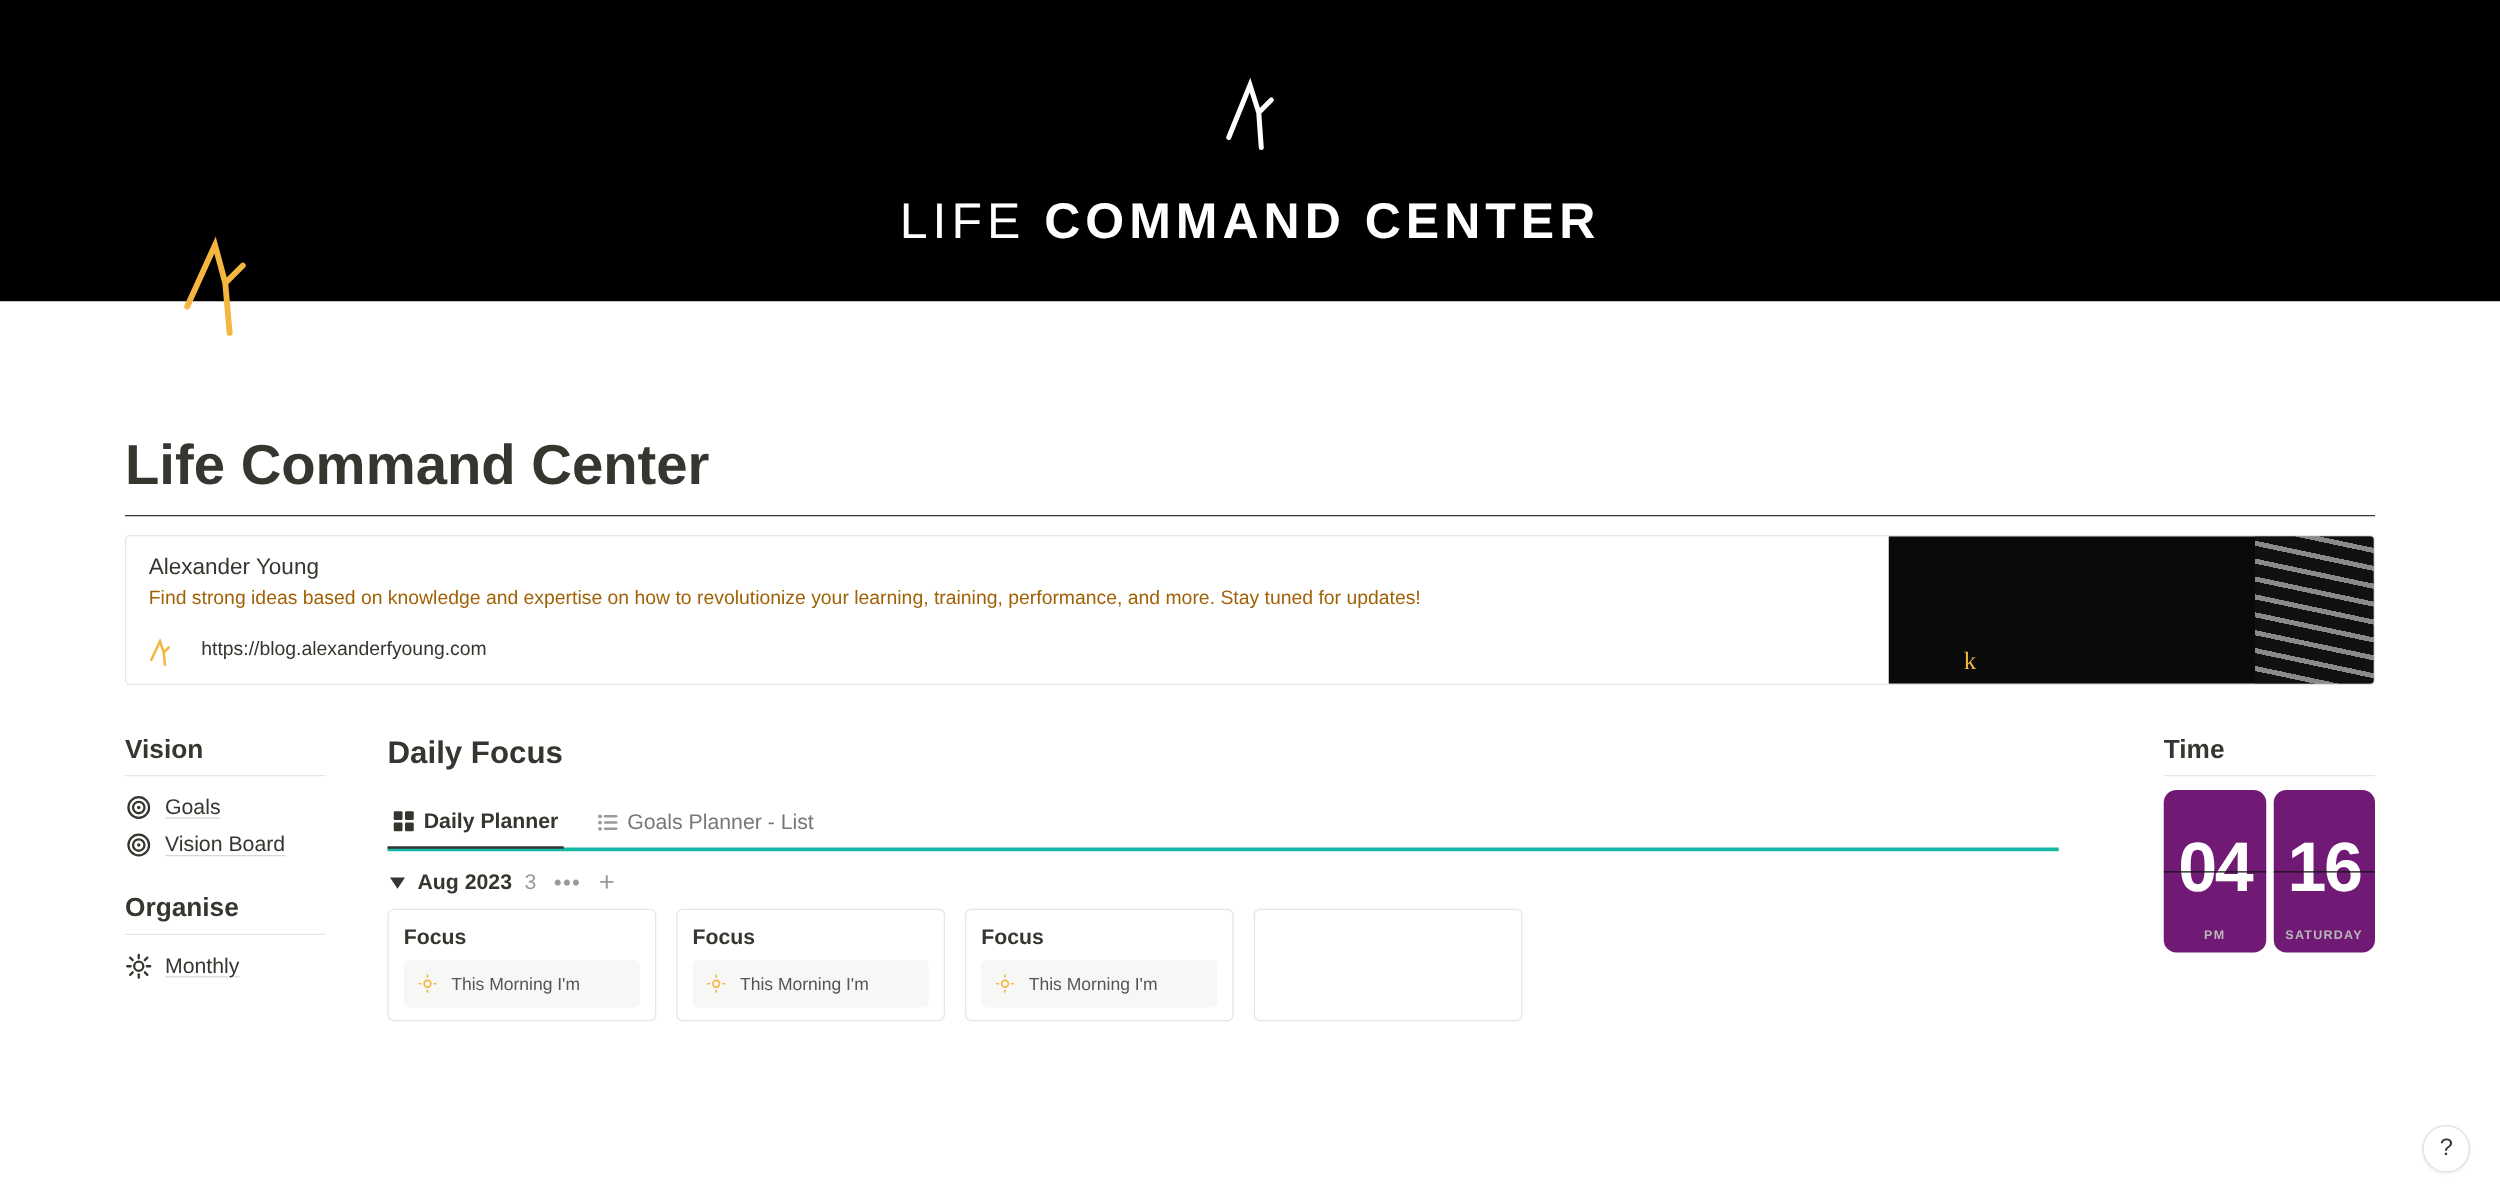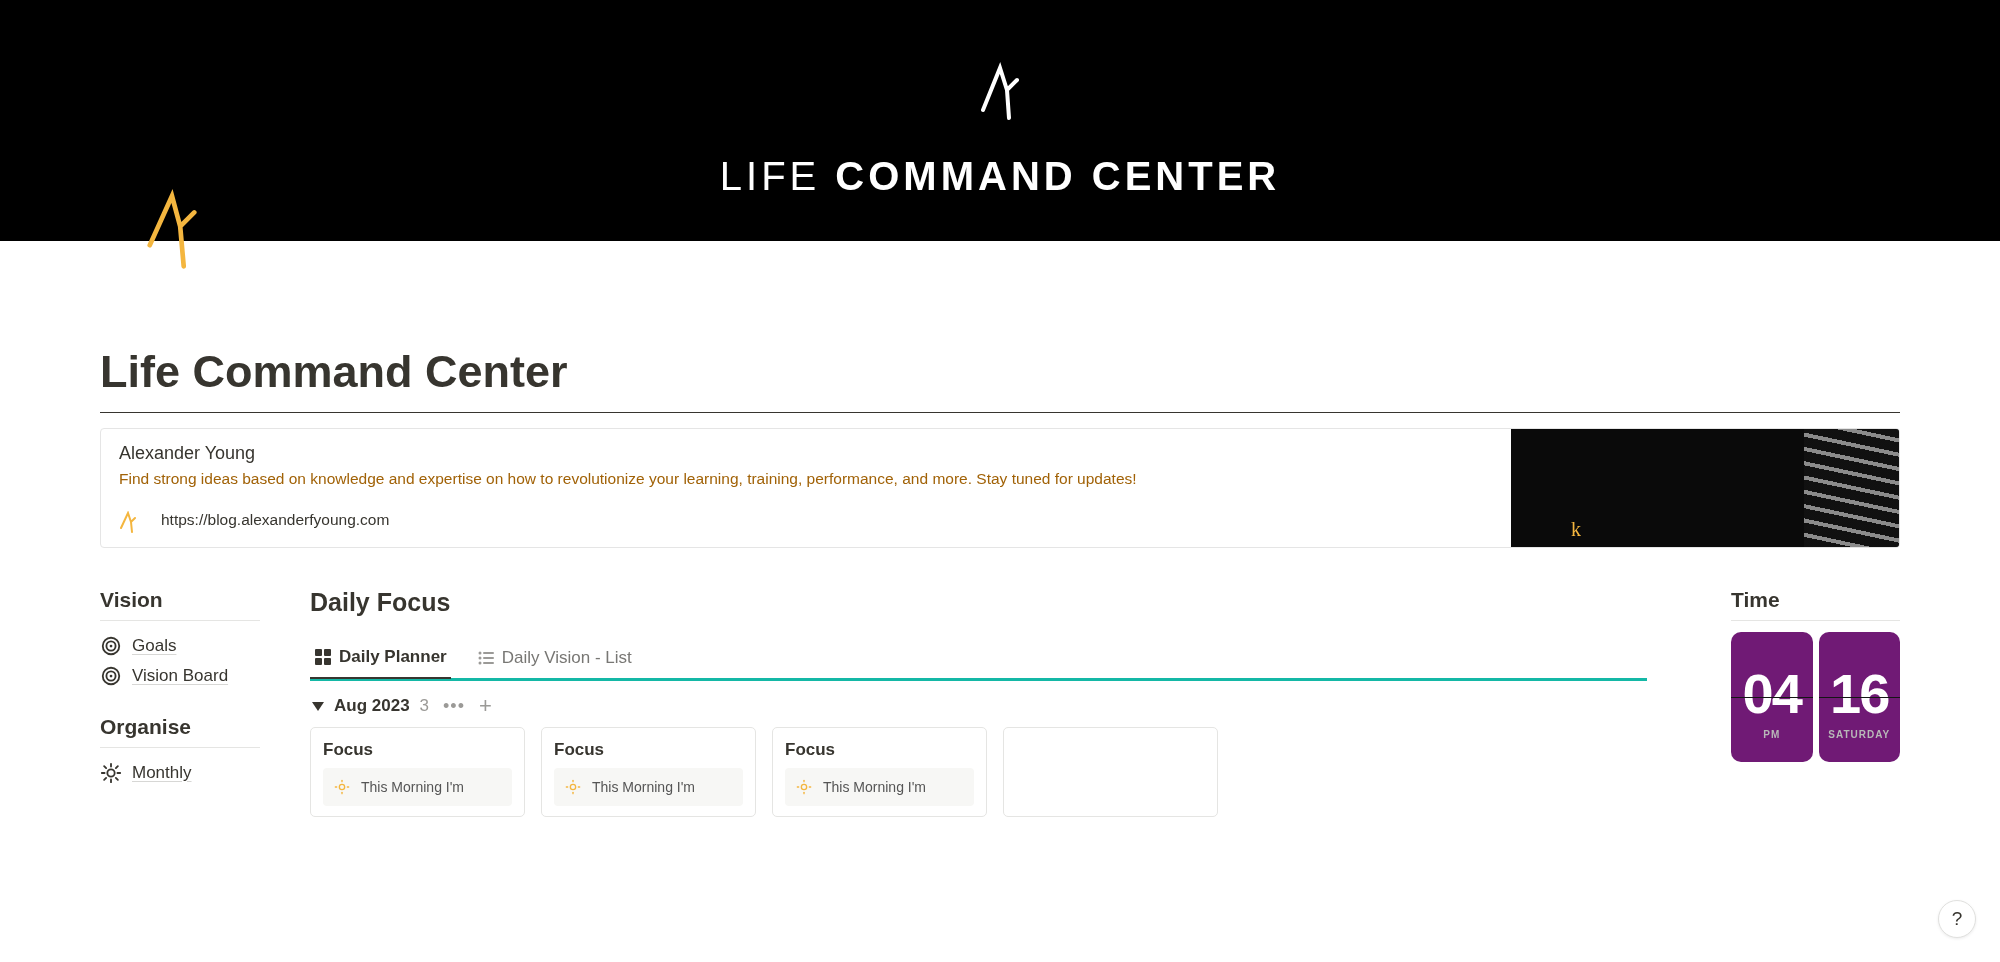--- a/index.html
+++ b/index.html
@@ -228,21 +228,21 @@
   font-weight: 800;
   letter-spacing: -2px;
   margin-top: -8px;
 }
 .clock-sub {
   color: #b8b8b8;
   font-size: 10px;
   font-weight: 700;
   letter-spacing: 1px;
   position: absolute;
-  bottom: 22px;
+  bottom: 8px;
   text-align: right;
 }
 
 .help-btn {
   position: fixed;
   right: 24px;
   bottom: 24px;
   width: 38px; height: 38px;
   border-radius: 50%;
   border: 1px solid #e0e0de;
@@ -369,21 +369,21 @@
           <span class="tab-icon">
             <svg viewBox="0 0 18 18" width="18" height="18" fill="#9b9a97">
                 <circle cx="3" cy="4" r="1.5"></circle>
                 <rect x="6" y="3" width="11" height="2" rx="1"></rect>
                 <circle cx="3" cy="9" r="1.5"></circle>
                 <rect x="6" y="8" width="11" height="2" rx="1"></rect>
                 <circle cx="3" cy="14" r="1.5"></circle>
                 <rect x="6" y="13" width="11" height="2" rx="1"></rect>
               </svg>
           </span>
-          <span>Daily Vision - List</span>
+          <span>Goals Planner - List</span>
         </div>
       </div>
 
       <div class="group-row">
         <div class="toggle-tri"></div>
         <span class="group-label">Aug 2023</span>
         <span class="group-count">3</span>
         <span class="dots">•••</span>
         <span class="plus">+</span>
       </div>

